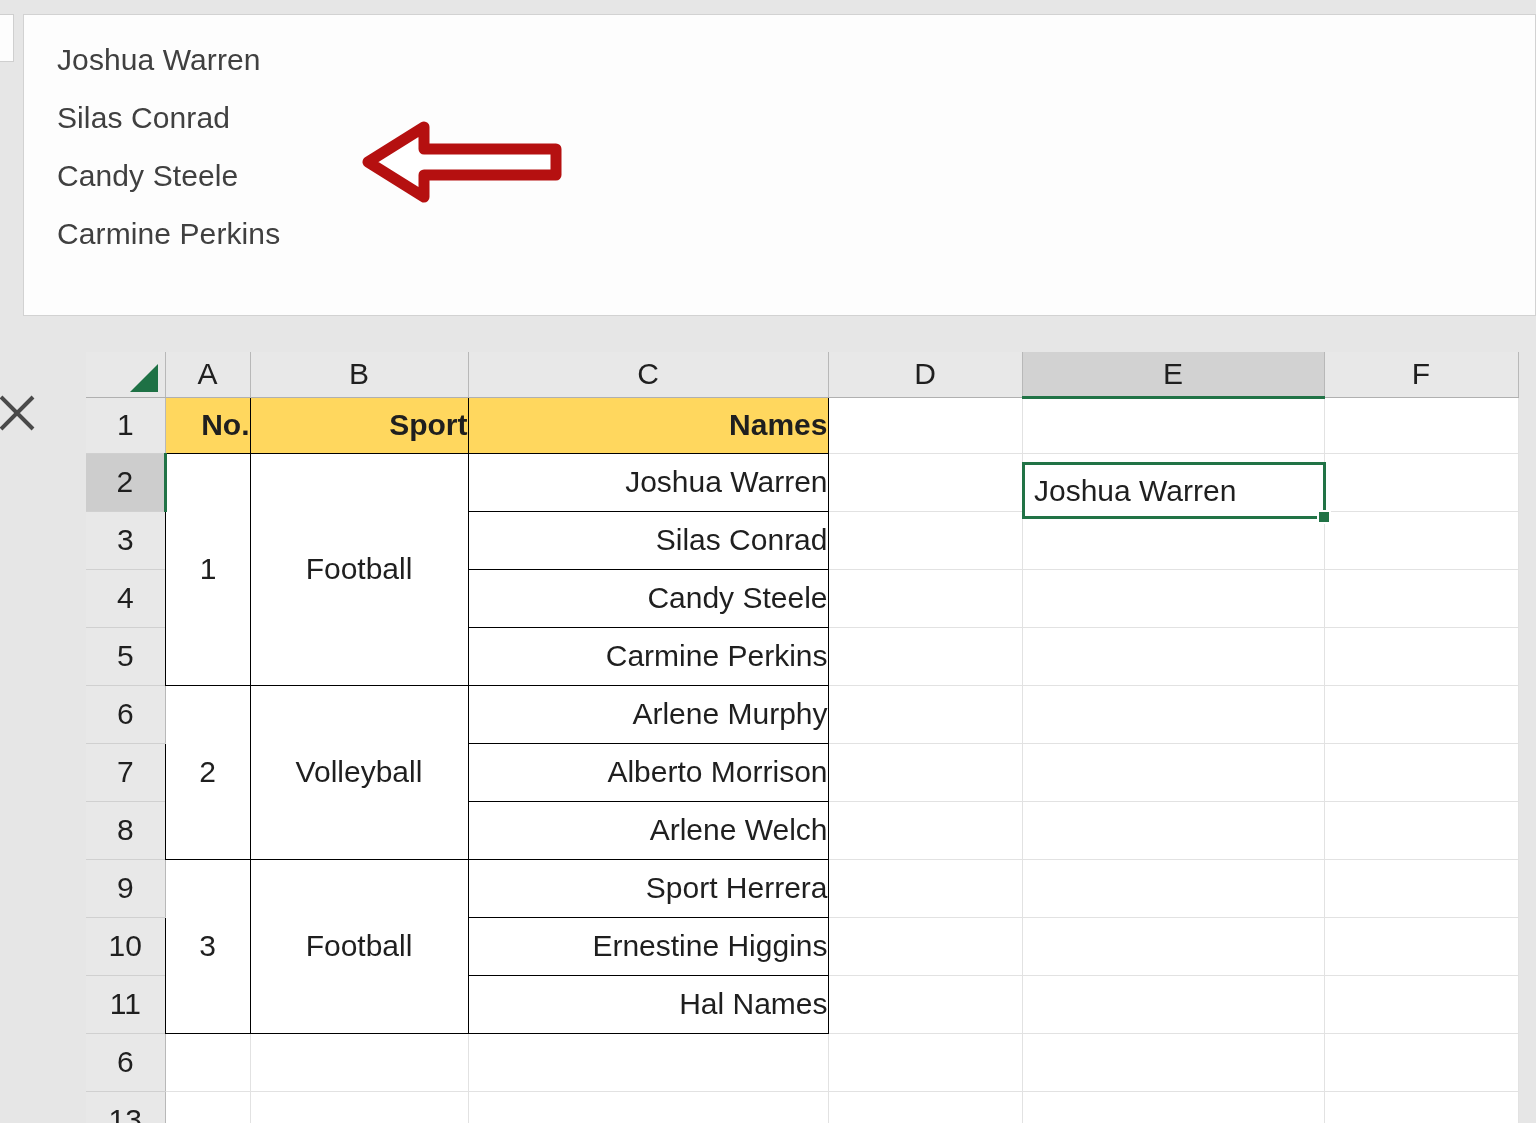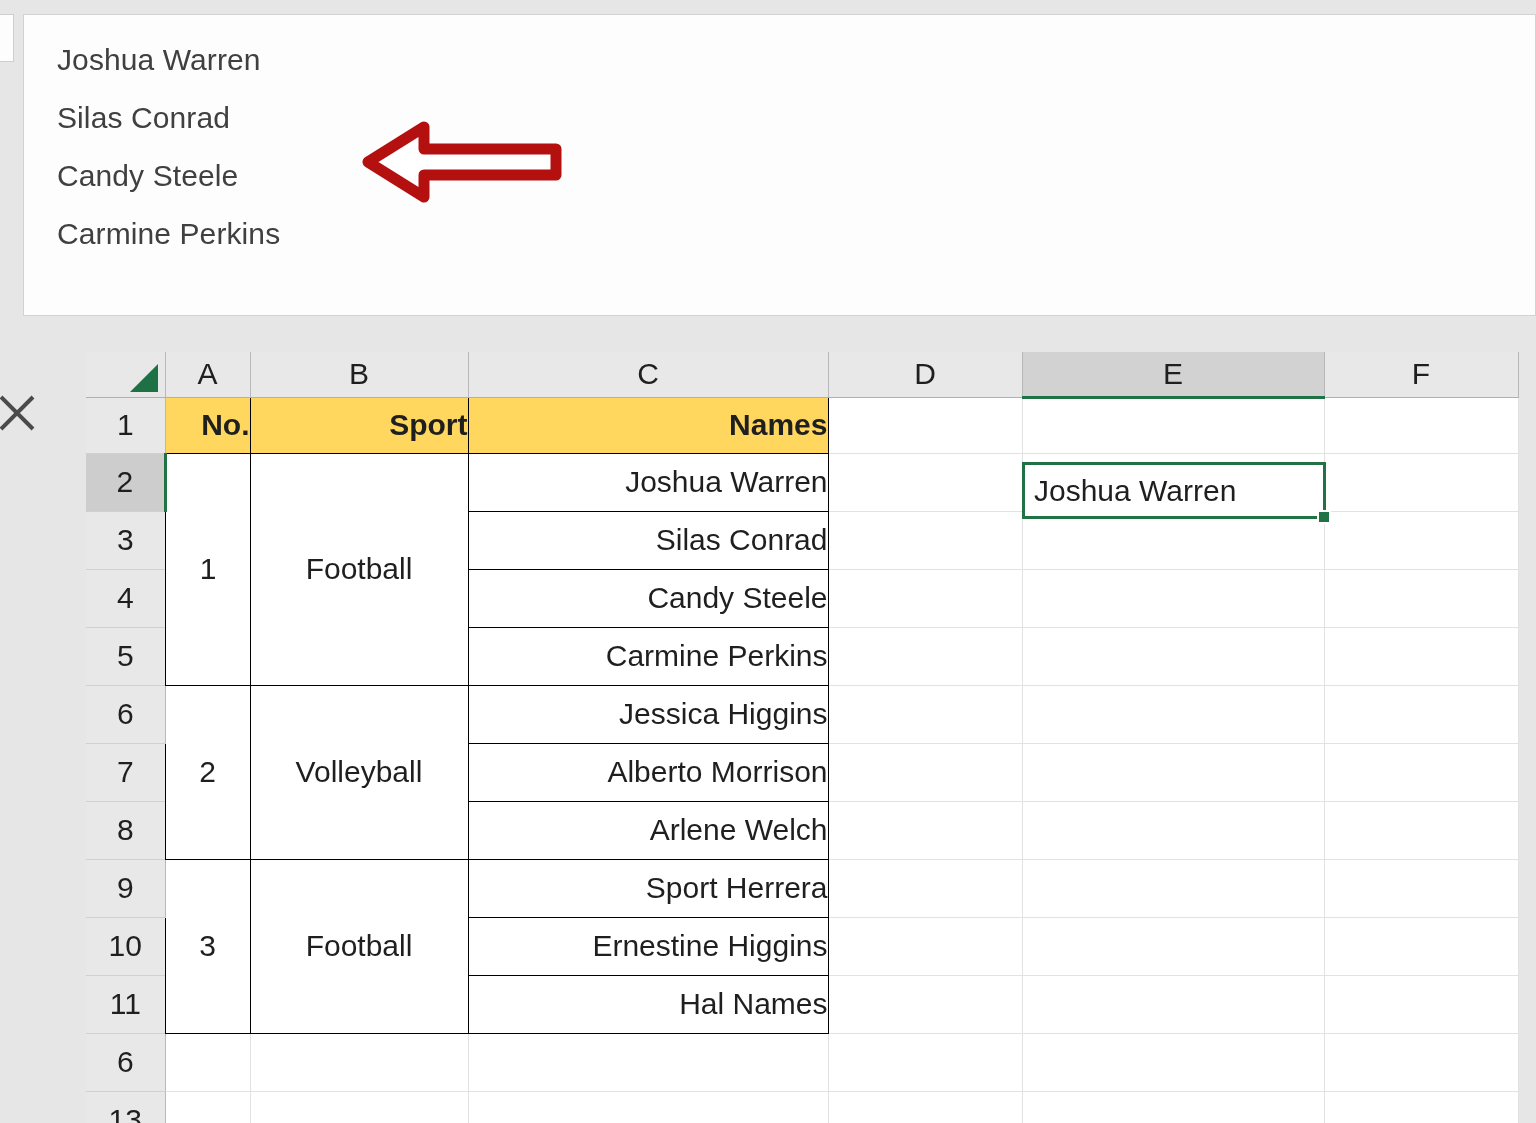--- a/index.html
+++ b/index.html
@@ -281,21 +281,21 @@
         <td class="tcell left">Carmine Perkins</td>
         <td class="cell"></td>
         <td class="cell"></td>
         <td class="cell"></td>
       </tr>
 
       <tr style="height:58px">
         <td class="rowhead">6</td>
         <td class="tcell center" rowspan="3">2</td>
         <td class="tcell center" rowspan="3">Volleyball</td>
-        <td class="tcell left">Jessica Higgins</td>
+        <td class="tcell left">Arlene Murphy</td>
         <td class="cell"></td>
         <td class="cell"></td>
         <td class="cell"></td>
       </tr>
 
       <tr style="height:58px">
         <td class="rowhead">7</td>
         <td class="tcell left">Alberto Morrison</td>
         <td class="cell"></td>
         <td class="cell"></td>

